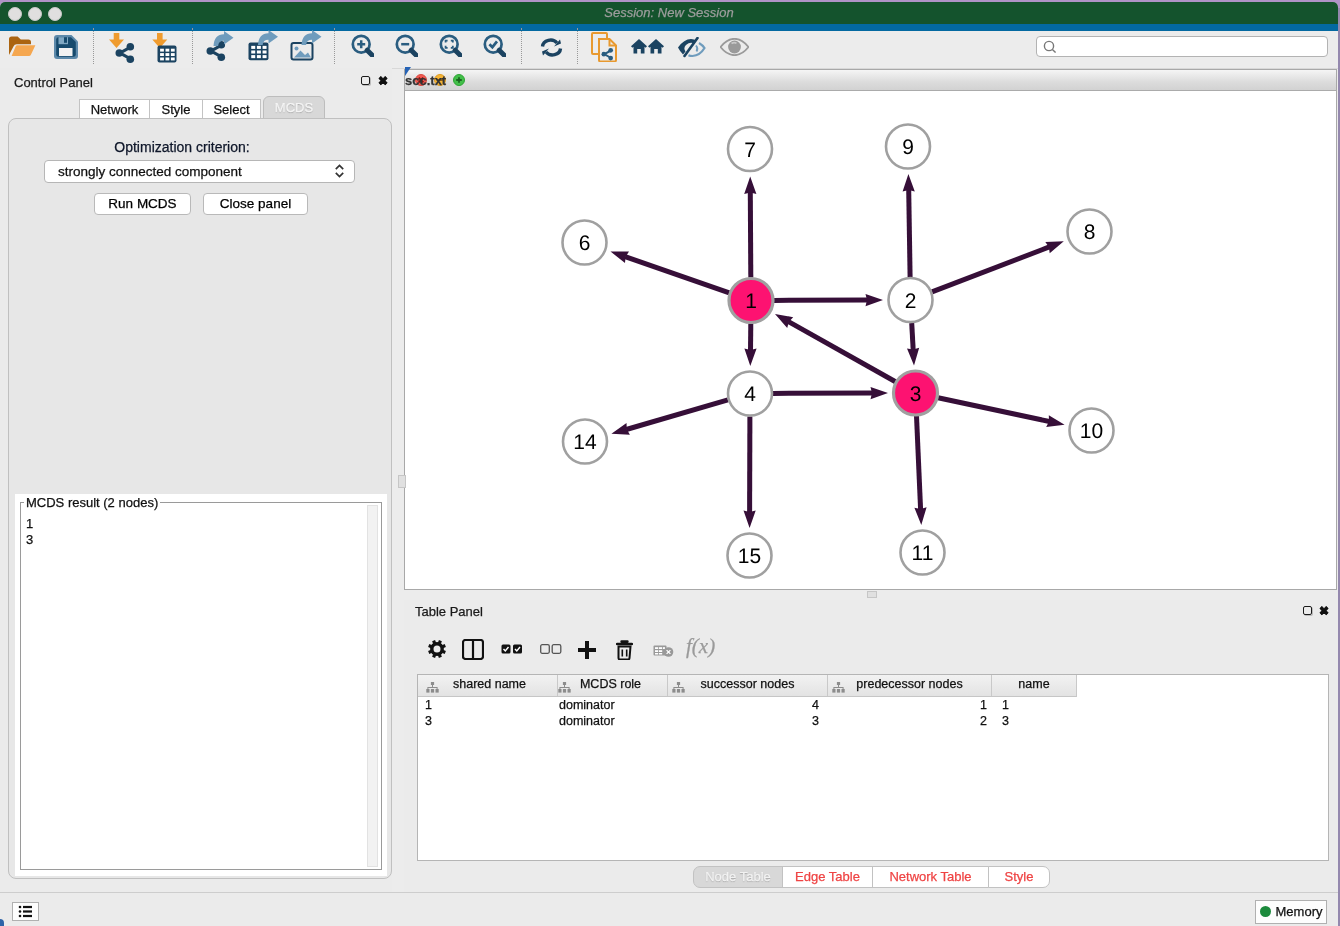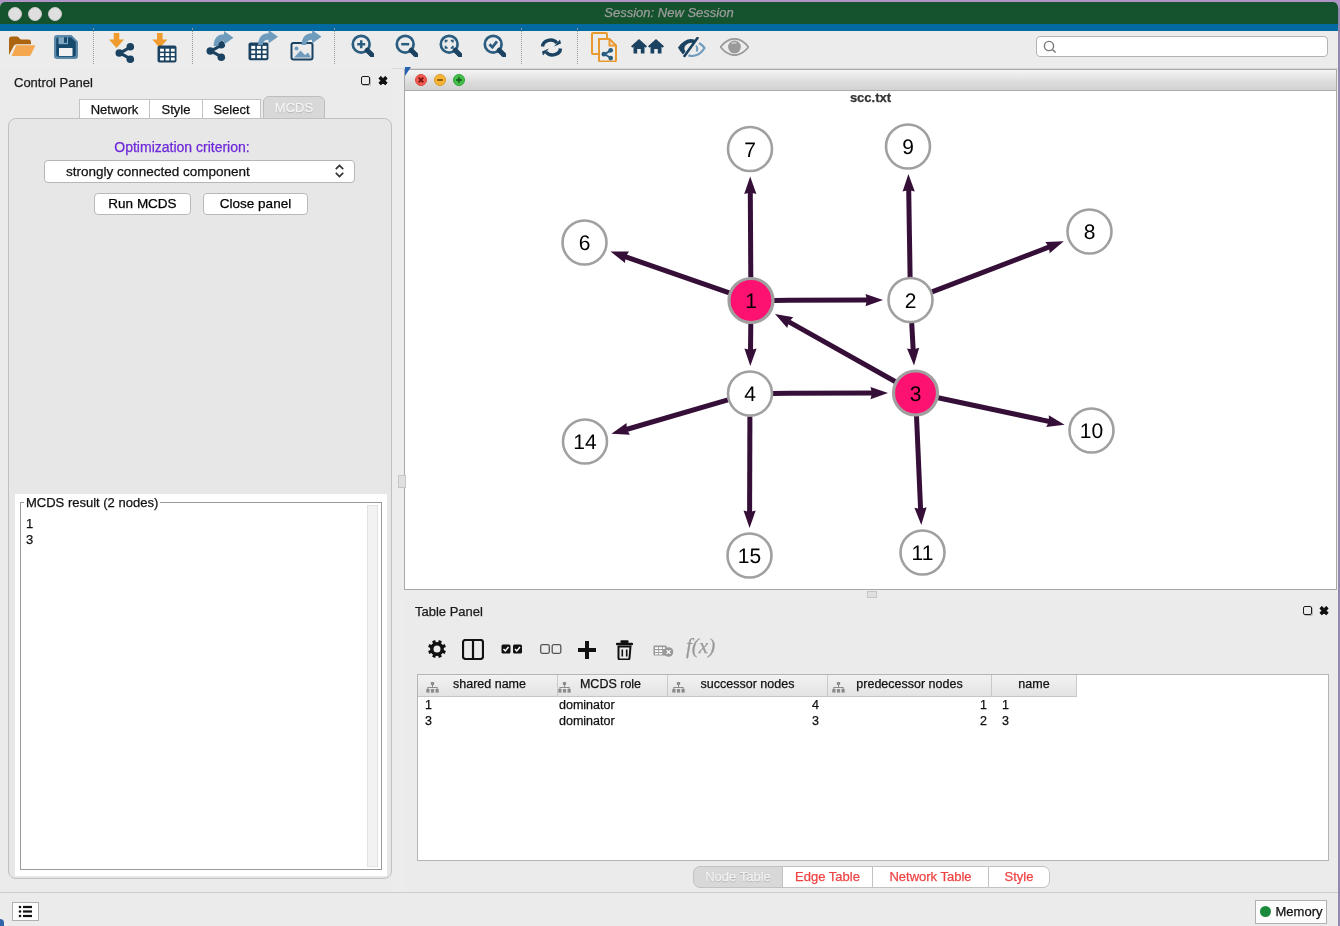--- a/index.html
+++ b/index.html
@@ -20,35 +20,35 @@
 .paneltitle{font-size:13px;color:#1a1a1a;}
 .flbtn{position:absolute;width:7px;height:7px;border:1.6px solid #1a1a1a;border-radius:2px;box-shadow:1px 1px 0 #bbb;}
 .xbtn{position:absolute;font-size:12px;font-weight:bold;color:#111;line-height:9px;}
 .tab{position:absolute;top:31px;height:19px;background:#fff;border:1px solid #c3c3c3;
   font-size:13px;color:#111;text-align:center;line-height:19px;}
 #tabmcds{position:absolute;left:263px;top:28px;width:60px;height:22px;background:#d8d8d8;
   border:1px solid #bdbdbd;border-radius:6px 6px 0 0;color:#f5f5f5;font-size:13px;
   text-align:center;line-height:22px;text-shadow:0 1px 1px #aaa;}
 #cpbox{position:absolute;left:8px;top:50px;width:382px;height:759px;background:#e7e7e7;
   border:1px solid #c0c0c0;border-radius:8px;}
-#optlabel{position:absolute;left:0;top:71px;width:364px;text-align:center;font-size:14px;color:#6d28d9;}
+#optlabel{position:absolute;left:0;top:71px;width:364px;text-align:center;font-size:14px;color:#0f172a;}
 #dropdown{position:absolute;left:44px;top:92px;width:309px;height:21px;background:#fff;
   border:1px solid #b6b6b6;border-radius:4px;font-size:13.5px;color:#111;line-height:21px;}
 .cbtn{position:absolute;top:125px;height:20px;background:#fff;border:1px solid #b9b9b9;
   border-radius:4px;font-size:13.5px;color:#000000;text-align:center;line-height:20px;}
 #respanel{position:absolute;left:15px;top:426px;width:372px;height:382px;background:#fff;}
 #fieldset{position:absolute;left:5px;top:8px;width:360px;height:366px;border:1px solid #9a9a9a;}
 #legend{position:absolute;left:3px;top:-8px;background:#fff;font-size:13px;color:#111;padding:0 2px;}
 #resscroll{position:absolute;right:3px;top:2px;width:9px;height:360px;background:#f2f2f2;border:1px solid #e2e2e2;}
 
 #netwin{position:absolute;left:404px;top:67px;width:933px;height:521px;background:#fff;
   border:1px solid #a8a8a8;box-sizing:border-box;}
 #nettitle{position:absolute;left:0;top:0;width:100%;height:20px;
   background:linear-gradient(#f5f5f5,#dcdcdc 60%,#d2d2d2);border-bottom:1px solid #ababab;}
-#netname{position:absolute;top:20px;width:100%;text-align:center;font-size:13px;font-weight:bold;color:#333;}
+#netname{position:absolute;top:3px;width:100%;text-align:left;font-size:13px;font-weight:bold;color:#333;}
 .mtl{position:absolute;top:4px;width:12px;height:12px;border-radius:50%;box-sizing:border-box;text-align:center;line-height:0;}
 .mtl svg{display:block;margin:0 auto;}
 
 #tpanel{position:absolute;left:404px;top:598px;width:934px;height:292px;background:#ebebeb;}
 #ttable{position:absolute;left:13px;top:74px;width:910px;height:185px;background:#fff;border:1px solid #b5b5b5;}
 #thead{position:absolute;left:0;top:0;width:658px;height:21px;border-right:1px solid #c9c9c9;background:linear-gradient(#f2f2f2,#e3e3e3);
   border-bottom:1px solid #c6c6c6;}
 .hcell{position:absolute;top:0;height:21px;border-right:1px solid #c9c9c9;font-size:12.5px;color:#111;
   text-align:center;line-height:19px;}
 .hicon{position:absolute;left:4px;top:5px;}
@@ -209,21 +209,21 @@
 <div id="cpanel">
   <div class="paneltitle" style="position:absolute;left:14px;top:7px;">Control Panel</div>
   <div class="flbtn" style="left:361px;top:8px;"></div>
   <div class="xbtn" style="left:378px;top:9px;">✖</div>
   <div class="tab" style="left:79px;width:69px;">Network</div>
   <div class="tab" style="left:149px;width:52px;">Style</div>
   <div class="tab" style="left:202px;width:57px;">Select</div>
   <div id="tabmcds">MCDS</div>
   <div id="cpbox"></div>
   <div id="optlabel">Optimization criterion:</div>
-  <div id="dropdown"><span style="padding-left:21px;">strongly connected component</span>
+  <div id="dropdown"><span style="padding-left:13px;">strongly connected component</span>
     <svg width="11" height="14" style="position:absolute;right:9px;top:3px" viewBox="0 0 11 14">
           <path d="M1.8 5.2 L5.5 1.5 L9.2 5.2 M1.8 8.8 L5.5 12.5 L9.2 8.8" fill="none" stroke="#333" stroke-width="1.7"></path>
         </svg>
   </div>
   <div class="cbtn" style="left:94px;width:95px;">Run MCDS</div>
   <div class="cbtn" style="left:203px;width:103px;">Close panel</div>
   <div id="respanel">
     <div id="fieldset">
       <div id="legend">MCDS result (2 nodes)</div>
       <div style="position:absolute;left:5px;top:13px;font-size:13px;color:#111;line-height:16px;">1<br>3</div>

